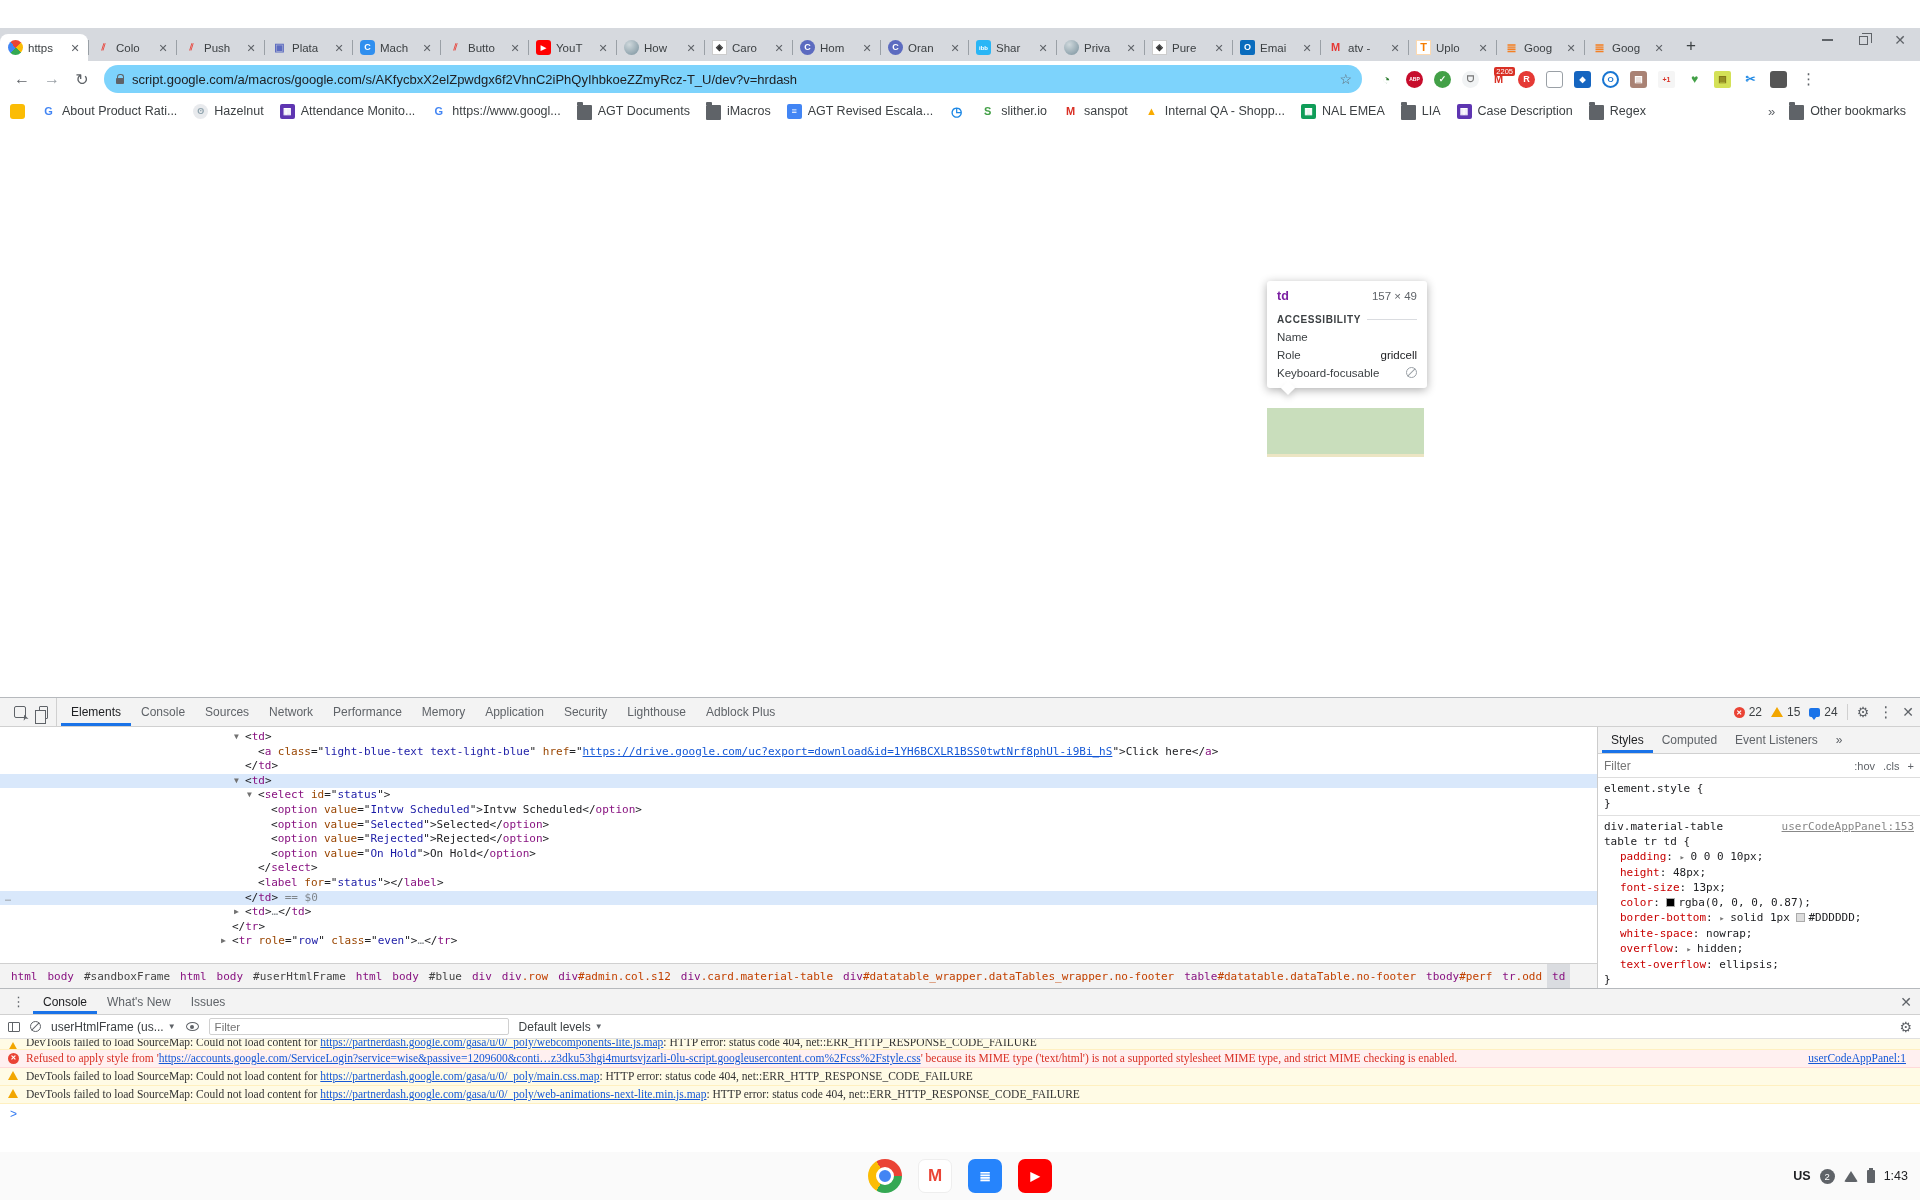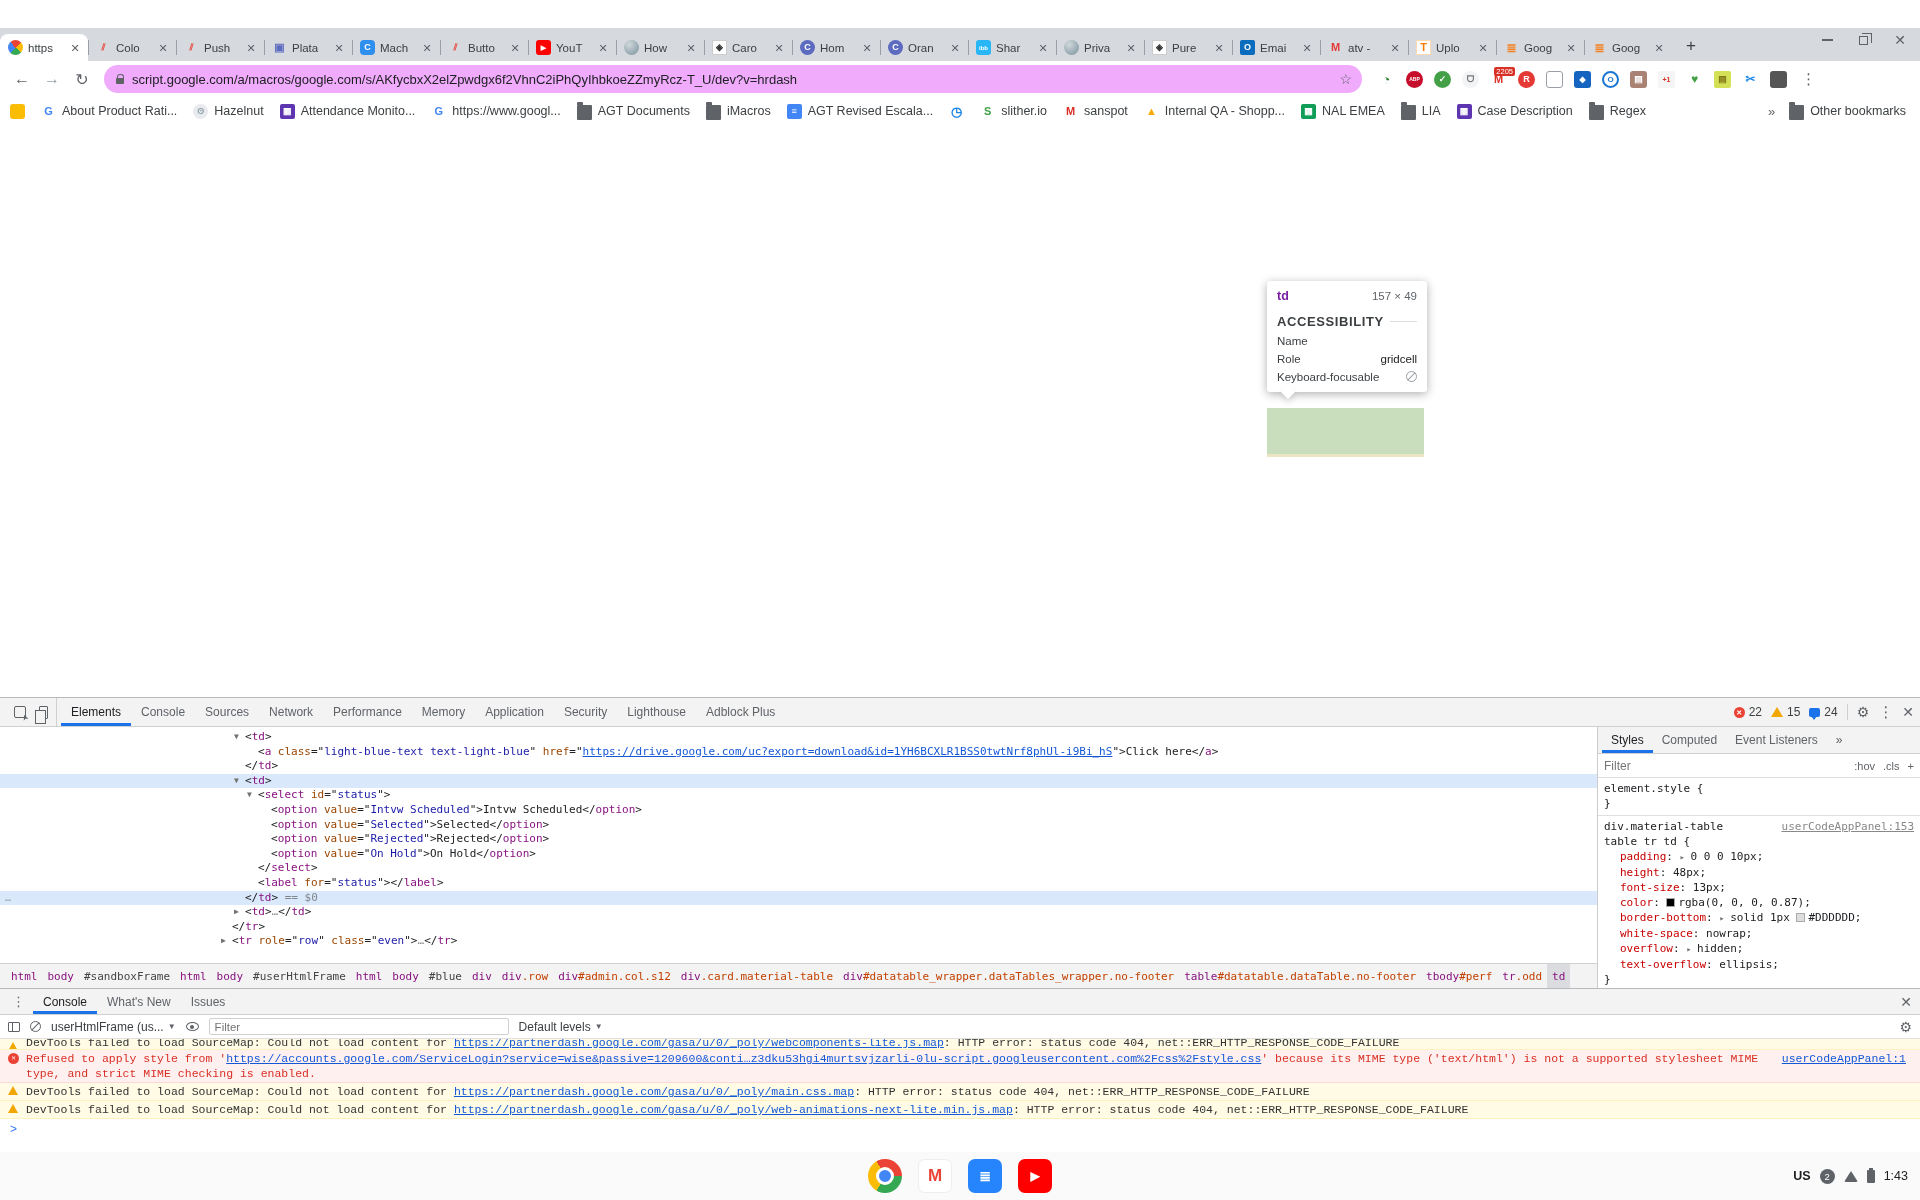--- a/index.html
+++ b/index.html
@@ -23,21 +23,21 @@
   .wincontrols { position:absolute; right:14px; top:7px; display:flex; gap:26px; align-items:center; color:#5f6368; }
   .wc-min { width:11px; height:2px; background:#5f6368; }
   .wc-restore { width:9px; height:9px; border:1.5px solid #5f6368; position:relative; }
   .wc-restore::after { content:''; position:absolute; top:-4px; left:2px; width:9px; height:9px; border-top:1.5px solid #5f6368; border-right:1.5px solid #5f6368; }
   .wc-close { font-size:14px; line-height:10px; }
 
   
   .toolbar { height:36px; background:#fff; display:flex; align-items:center; padding:0 10px; gap:6px; }
   .navbtn { width:24px; height:24px; display:flex; align-items:center; justify-content:center; font-size:16px; color:#5f6368; border-radius:50%; }
   .navbtn.dis { color:#9aa0a6; }
-  .urlpill { width:1258px; height:28px; background:#f0abfc; border-radius:14px; display:flex; align-items:center; padding:0 10px 0 12px; gap:8px; margin-left:4px; }
+  .urlpill { width:1258px; height:28px; background:#7dd3fc; border-radius:14px; display:flex; align-items:center; padding:0 10px 0 12px; gap:8px; margin-left:4px; }
   .lock { width:8px; height:6px; background:#5f6368; position:relative; border-radius:1px; margin-top:3px; }
   .lock::before { content:''; position:absolute; top:-4px; left:1px; width:5px; height:4px; border:1.5px solid #5f6368; border-bottom:none; border-radius:3px 3px 0 0; }
   .url { flex:1; font-size:13px; color:#202124; white-space:nowrap; overflow:hidden; }
   .star { color:#5f6368; font-size:14px; }
   .extrow { display:flex; align-items:center; gap:11px; margin-left:10px; }
   .ext { width:17px; height:17px; display:inline-flex; align-items:center; justify-content:center; font-size:9px; font-weight:700; position:relative; }
   .ext .badge { position:absolute; top:-4px; right:-8px; background:#d93025; color:#fff; font-size:7.5px; font-weight:400; padding:0 2px; border-radius:2px; line-height:9px; }
   .kebab { color:#5f6368; font-size:15px; margin-left:8px; letter-spacing:0; }
 
   
@@ -48,21 +48,21 @@
   .chevrons { color:#5f6368; font-size:13px; }
 
   
   .page { position:relative; height:573px; background:#fff; border-bottom:1px solid #b6b9bd; }
   .tipcard { position:absolute; left:1267px; top:156px; width:160px; background:#fff; border-radius:3px; box-shadow:0 2px 10px rgba(0,0,0,.32); padding:8px 10px 9px; z-index:5; }
   .tipcard::after { content:''; position:absolute; left:16px; bottom:-5px; width:10px; height:10px; background:#fff; transform:rotate(45deg); box-shadow:3px 3px 6px rgba(0,0,0,.12); }
   .tiphead { display:flex; justify-content:space-between; align-items:baseline; }
   .tiptag { color:#7b1fa2; font-weight:700; font-size:12.5px; }
   .tipdims { color:#5f6368; font-size:11.5px; }
   .tipsection { display:flex; align-items:center; gap:6px; margin-top:11px; }
-  .tipsection span { font-size:13px; letter-spacing:.6px; color:#3c4043; font-weight:700; }
+  .tipsection span { font-size:10px; letter-spacing:.6px; color:#3c4043; font-weight:700; }
   .tipsection i { flex:1; height:1px; background:#dadce0; }
   .tiprow { display:flex; justify-content:space-between; font-size:11.5px; color:#3c4043; margin-top:6px; }
   .tiprow .tv { color:#202124; }
   .nofocus { width:11px; height:11px; border:1.4px solid #9aa0a6; border-radius:50%; position:relative; }
   .nofocus::after { content:''; position:absolute; left:-1px; top:4px; width:11px; height:1.4px; background:#9aa0a6; transform:rotate(-45deg); }
   .hlbox { position:absolute; left:1267px; top:283px; width:157px; height:46px; background:#c9debc; }
   .hlbox .mstrip { position:absolute; left:0; bottom:-3px; width:100%; height:3px; background:#ece5c3; }
 
   
   .devtools { background:#fff; }
@@ -128,21 +128,21 @@
   .ic-clear { width:11px; height:11px; border:1.4px solid #5f6368; border-radius:50%; position:relative; }
   .ic-clear::after { content:''; position:absolute; left:-1px; top:4px; width:11px; height:1.4px; background:#5f6368; transform:rotate(-45deg); }
   .frame-sel { display:flex; align-items:center; gap:4px; color:#3c4043; }
   .caret { font-size:8px; color:#5f6368; }
   .ic-eye { width:13px; height:9px; border:1.3px solid #5f6368; border-radius:50%; position:relative; }
   .ic-eye::after { content:''; position:absolute; left:3.5px; top:1.5px; width:4px; height:4px; border-radius:50%; background:#5f6368; }
   .c-filter { width:300px; height:17px; border:1px solid #d0d0d0; border-radius:2px; font-size:11.5px; padding:0 5px; color:#333; outline:none; font-family:"Liberation Sans",sans-serif; }
   .c-gear { margin-left:auto; }
   .issuesbar { height:21px; background:#fcf8e3; border-bottom:1px solid #e8dcae; display:flex; align-items:center; gap:8px; padding:0 8px; font-size:12px; color:#333; }
   .goissues { background:#fff; border:1px solid #c6c6c6; border-radius:3px; font-size:11.5px; padding:1px 9px; color:#333; }
-  .msgs { font-family:Liberation Mono, monospace; font-size:11.5px; line-height:15px; }
+  .msgs { font-family:Liberation Serif, serif; font-size:11.5px; line-height:15px; }
   .crow { position:relative; padding:1px 14px 1px 26px; border-bottom:1px solid #f0f0f0; }
   .crow .licon { position:absolute; left:8px; top:3px; }
   .crow.warn { background:#fffbe5; border-color:#fff0c0; color:#333; }
   .crow.error { background:#fff0f0; border-color:#ffd9d9; color:#d93025; }
   .crow .src { float:right; color:#1558d6; text-decoration:underline; margin-left:14px; }
   .crow.clip { height:11px; overflow:hidden; }
   .crow.clip .mtext { display:block; margin-top:-5px; }
   .warn-tri-s { width:0; height:0; border-left:5px solid transparent; border-right:5px solid transparent; border-bottom:9px solid #f2a600; }
   .prompt { color:#367cf1; padding:3px 0 0 10px; font-size:12px; }
 

